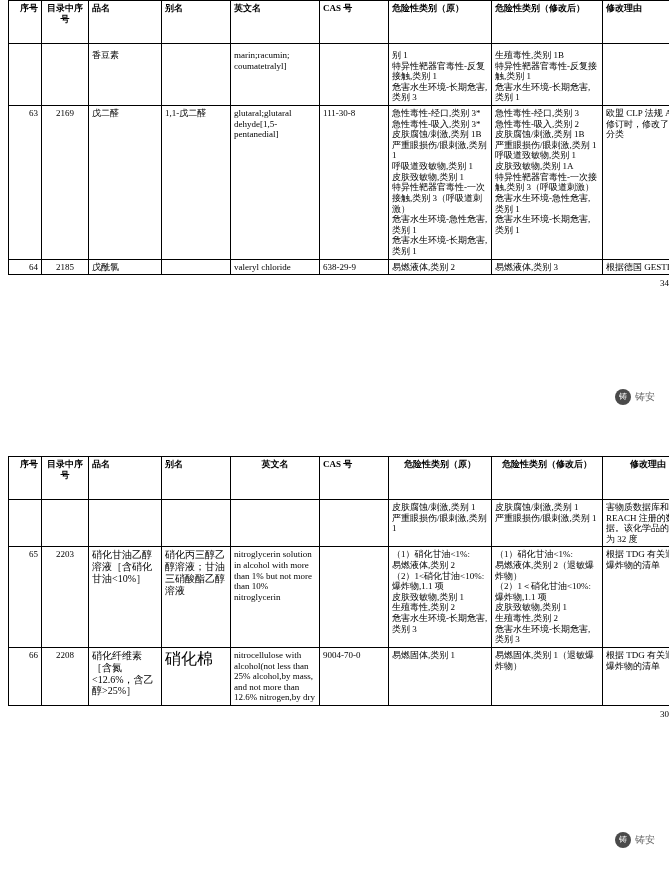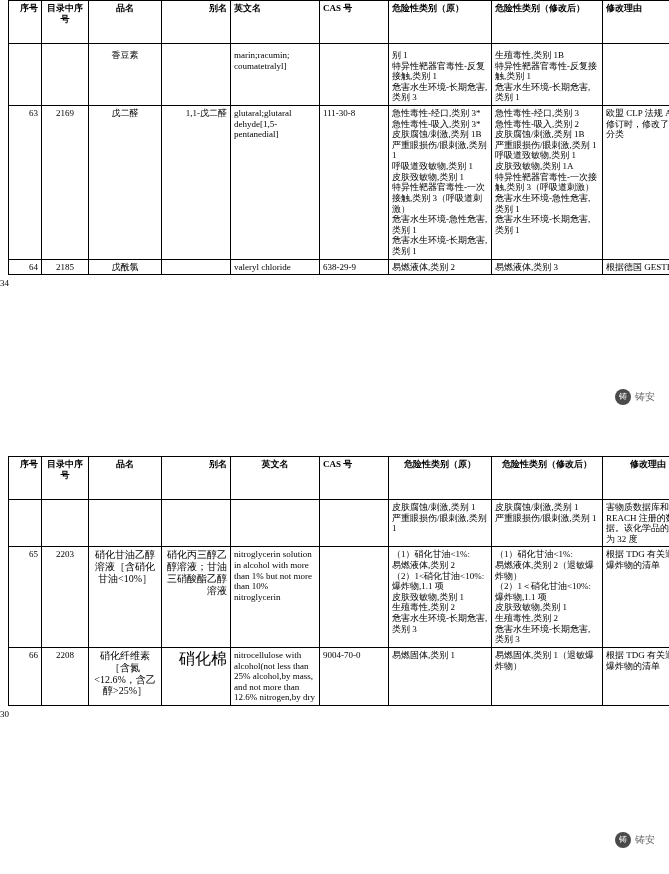--- a/index.html
+++ b/index.html
@@ -43,32 +43,32 @@
   thead td {
     text-align: center;
     vertical-align: middle;
     font-weight: bold;
     font-size: 11px;
     height: 38px;
     font-family: "Liberation Sans", sans-serif;
   }
   .c-num   { width: 26px; text-align: right; }
   .c-cat   { width: 40px; text-align: center; margin-top: 44px; }
-  .c-name  { width: 66px; text-align: center; }
-  .c-alias { width: 62px; text-align: right; margin-top: 48px; }
+  .c-name  { width: 66px; text-align: left; }
+  .c-alias { width: 62px; text-align: left; margin-top: 48px; }
   .c-en    { width: 82px; text-align: left; }
   .c-cas   { width: 62px; text-align: left; }
   .c-old   { width: 96px; text-align: left; }
   .c-new   { width: 104px; text-align: left; }
   .c-why   { width: 84px; text-align: left; }
 
   td.mid { vertical-align: middle; }
   .b { font-weight: normal; }
   .pagenum {
-    text-align: left;
+    text-align: right;
     font-size: 9px;
     margin-top: 3px;
     font-family: "Liberation Serif", serif;
     color: #000;
   }
   .wm {
     position: absolute;
     right: 14px;
     display: flex;
     align-items: center;

